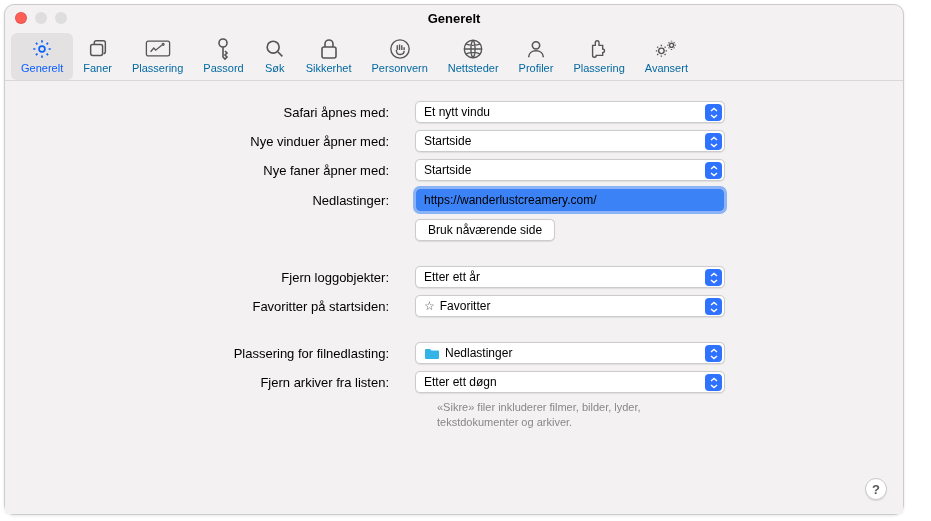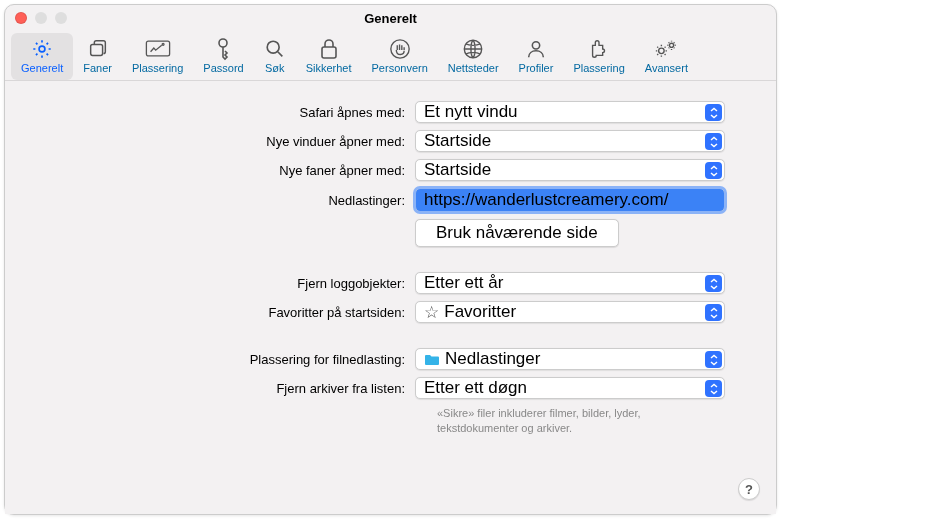--- a/index.html
+++ b/index.html
@@ -6,21 +6,21 @@
 body {
   font-family: -apple-system, "Helvetica Neue", Arial, sans-serif;
   font-size: 13px;
   color: #000;
   background: #fff;
   width: 931px;
   height: 521px;
   overflow: hidden;
 }
 .window {
-  width: 773px;
+  width: 900px;
   height: 511px;
   margin: 4px;
   border: 1px solid #ccc;
   border-radius: 10px;
   background: #f3f1f2;
   box-shadow: 0 1px 3px rgba(0,0,0,0.1);
   display: flex;
   flex-direction: column;
 }
 .titlebar {
@@ -71,30 +71,30 @@
   position: relative;
 }
 .row {
   display: flex;
   align-items: center;
   margin-bottom: 7px;
 }
 .label {
   width: 370px;
   text-align: right;
-  padding-right: 10px;
+  padding-right: 26px;
   font-size: 13px;
   color: #000;
 }
 .ctrlcol {
   width: 310px;
 }
 .select, .textinput, .button {
   font-family: inherit;
-  font-size: 17px;
+  font-size: 12px;
 }
 .select {
   width: 310px;
   height: 22px;
   background: #fff;
   border: 1px solid #ccc;
   border-radius: 5px;
   display: flex;
   align-items: center;
   padding: 0 24px 0 8px;
@@ -119,21 +119,21 @@
   border: 1px solid #ccc;
   border-radius: 5px;
   padding: 0 8px;
   outline: 3px solid #8bb3f7;
   outline-offset: -1px;
 }
 .button {
   background: #fff;
   border: 1px solid #ccc;
   border-radius: 5px;
-  padding: 3px 20px;
+  padding: 3px 12px;
   box-shadow: 0 0.5px 1px rgba(0,0,0,0.1);
 }
 .gap { height: 18px; }
 .star { margin-right: 5px; color:#555;}
 .folder { margin-right: 5px; display:inline-flex; }
 .checkbox-row {
   display:flex;
   align-items:flex-start;
   margin-bottom:4px;
 }

